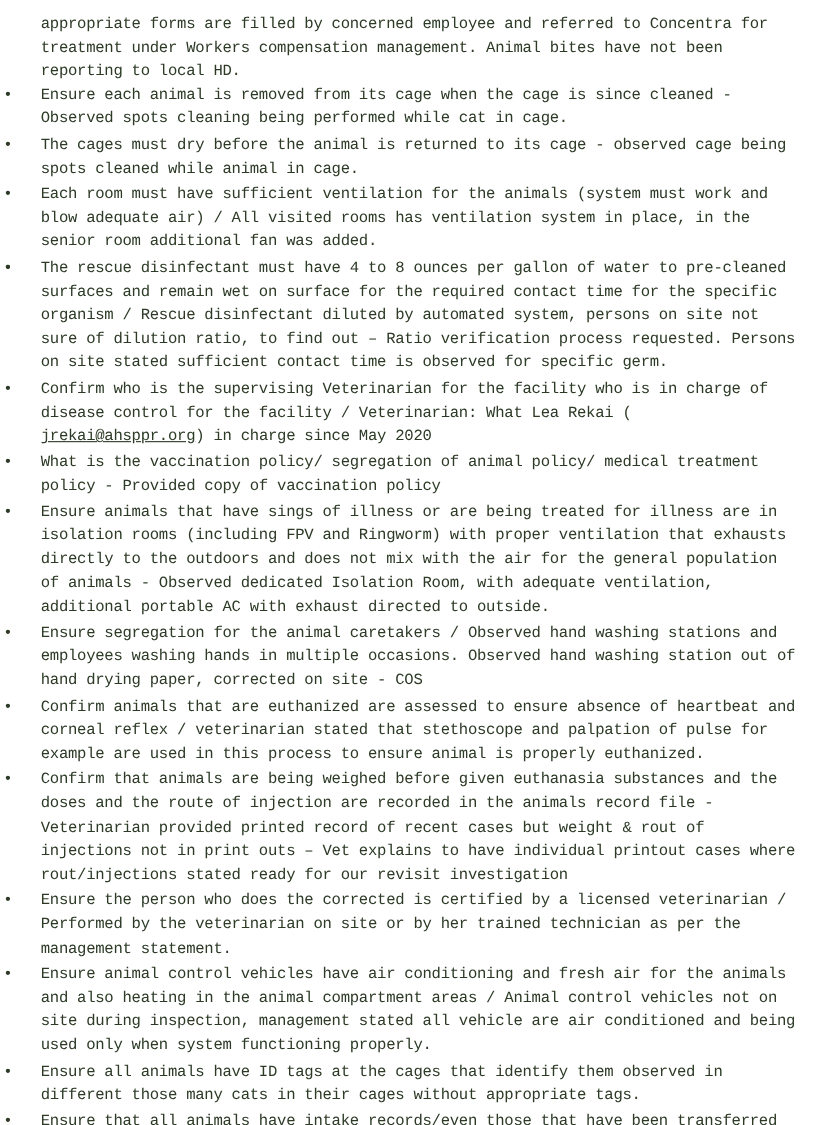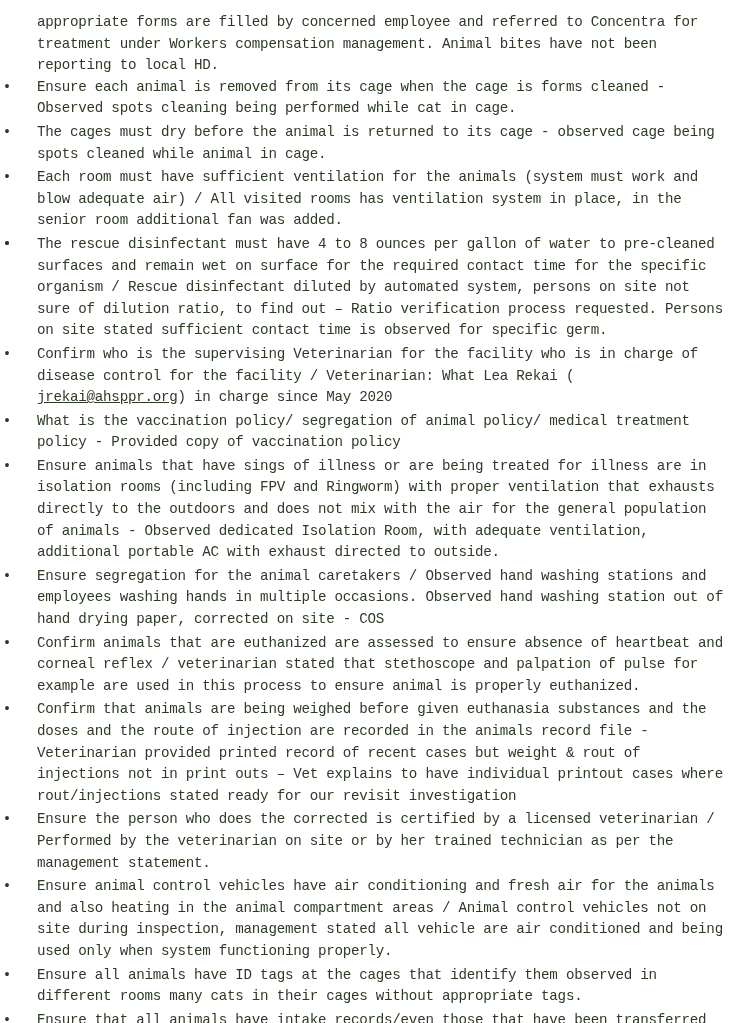--- a/index.html
+++ b/index.html
@@ -27,29 +27,29 @@
     width: 10px; text-align: center; color: #2c3a26;
   }
   .email { text-decoration: underline; }
 </style>
 </head>
 <body>
 
 <div class="page">
   <p class="cont">appropriate forms are filled by concerned employee and referred to Concentra for treatment under Workers compensation management. Animal bites have not been reporting to local HD.</p>
   <ul class="items">
-    <li><span class="bullet">•</span><span>Ensure each animal is removed from its cage when the cage is forms cleaned - Observed spots cleaning being performed while cat in cage.</span></li>
+    <li><span class="bullet">•</span><span>Ensure each animal is removed from its cage when the cage is since cleaned - Observed spots cleaning being performed while cat in cage.</span></li>
     <li><span class="bullet">•</span><span>The cages must dry before the animal is returned to its cage - observed cage being spots cleaned while animal in cage.</span></li>
     <li><span class="bullet">•</span><span>Each room must have sufficient ventilation for the animals (system must work and blow adequate air) / All visited rooms has ventilation system in place, in the senior room additional fan was added.</span></li>
     <li><span class="bullet">•</span></li>
     <li><span class="bullet">•</span><span>The rescue disinfectant must have 4 to 8 ounces per gallon of water to pre-cleaned surfaces and remain wet on surface for the required contact time for the specific organism / Rescue disinfectant diluted by automated system, persons on site not sure of dilution ratio, to find out – Ratio verification process requested. Persons on site stated sufficient contact time is observed for specific germ.</span></li>
     <li><span class="bullet">•</span><span>Confirm who is the supervising Veterinarian for the facility who is in charge of disease control for the facility / Veterinarian: What Lea Rekai ( </span><span class="email">jrekai@ahsppr.org</span><span>) in charge since May 2020</span></li>
     <li><span class="bullet">•</span><span>What is the vaccination policy/ segregation of animal policy/ medical treatment policy - Provided copy of vaccination policy</span></li>
     <li><span class="bullet">•</span><span>Ensure animals that have sings of illness or are being treated for illness are in isolation rooms (including FPV and Ringworm) with proper ventilation that exhausts directly to the outdoors and does not mix with the air for the general population of animals - Observed dedicated  Isolation Room, with adequate ventilation, additional portable AC with exhaust directed to outside.</span></li>
     <li><span class="bullet">•</span><span>Ensure segregation for the animal caretakers / Observed hand washing stations and employees washing hands in multiple occasions. Observed hand washing station out of hand drying paper, corrected on site - COS</span></li>
     <li><span class="bullet">•</span><span>Confirm animals that are euthanized are assessed to ensure absence of heartbeat and corneal reflex / veterinarian stated that stethoscope and palpation of pulse for example are used in this process to ensure animal is properly euthanized.</span></li>
     <li><span class="bullet">•</span><span>Confirm that animals are being weighed before given euthanasia substances and the doses and the route of injection are recorded in the animals record file - Veterinarian provided printed record of recent cases but weight &amp; rout of injections not in print outs – Vet explains to have individual printout cases where rout/injections stated ready for our revisit investigation</span></li>
     <li><span class="bullet">•</span><span>Ensure the person who does the corrected is certified by a licensed veterinarian / Performed by the veterinarian on site or by her trained technician as per the management statement.</span></li>
     <li><span class="bullet">•</span><span>Ensure animal control vehicles have air conditioning and fresh air for the animals and also heating in the animal compartment areas / Animal control vehicles not on site during inspection, management stated all vehicle are air conditioned and being used only when system functioning properly.</span></li>
-    <li><span class="bullet">•</span><span>Ensure all animals have ID tags at the cages that identify them observed in different rooms many cats in their cages without appropriate tags.</span></li>
+    <li><span class="bullet">•</span><span>Ensure all animals have ID tags at the cages that identify them observed in different those many cats in their cages without appropriate tags.</span></li>
     <li><span class="bullet">•</span><span>Ensure that all animals have intake records/even those that have been transferred to another facility - Observed cats in Intake room without proper ID tags, management stated all intake</span></li>
   </ul>
 </div>
 
 </body></html>

